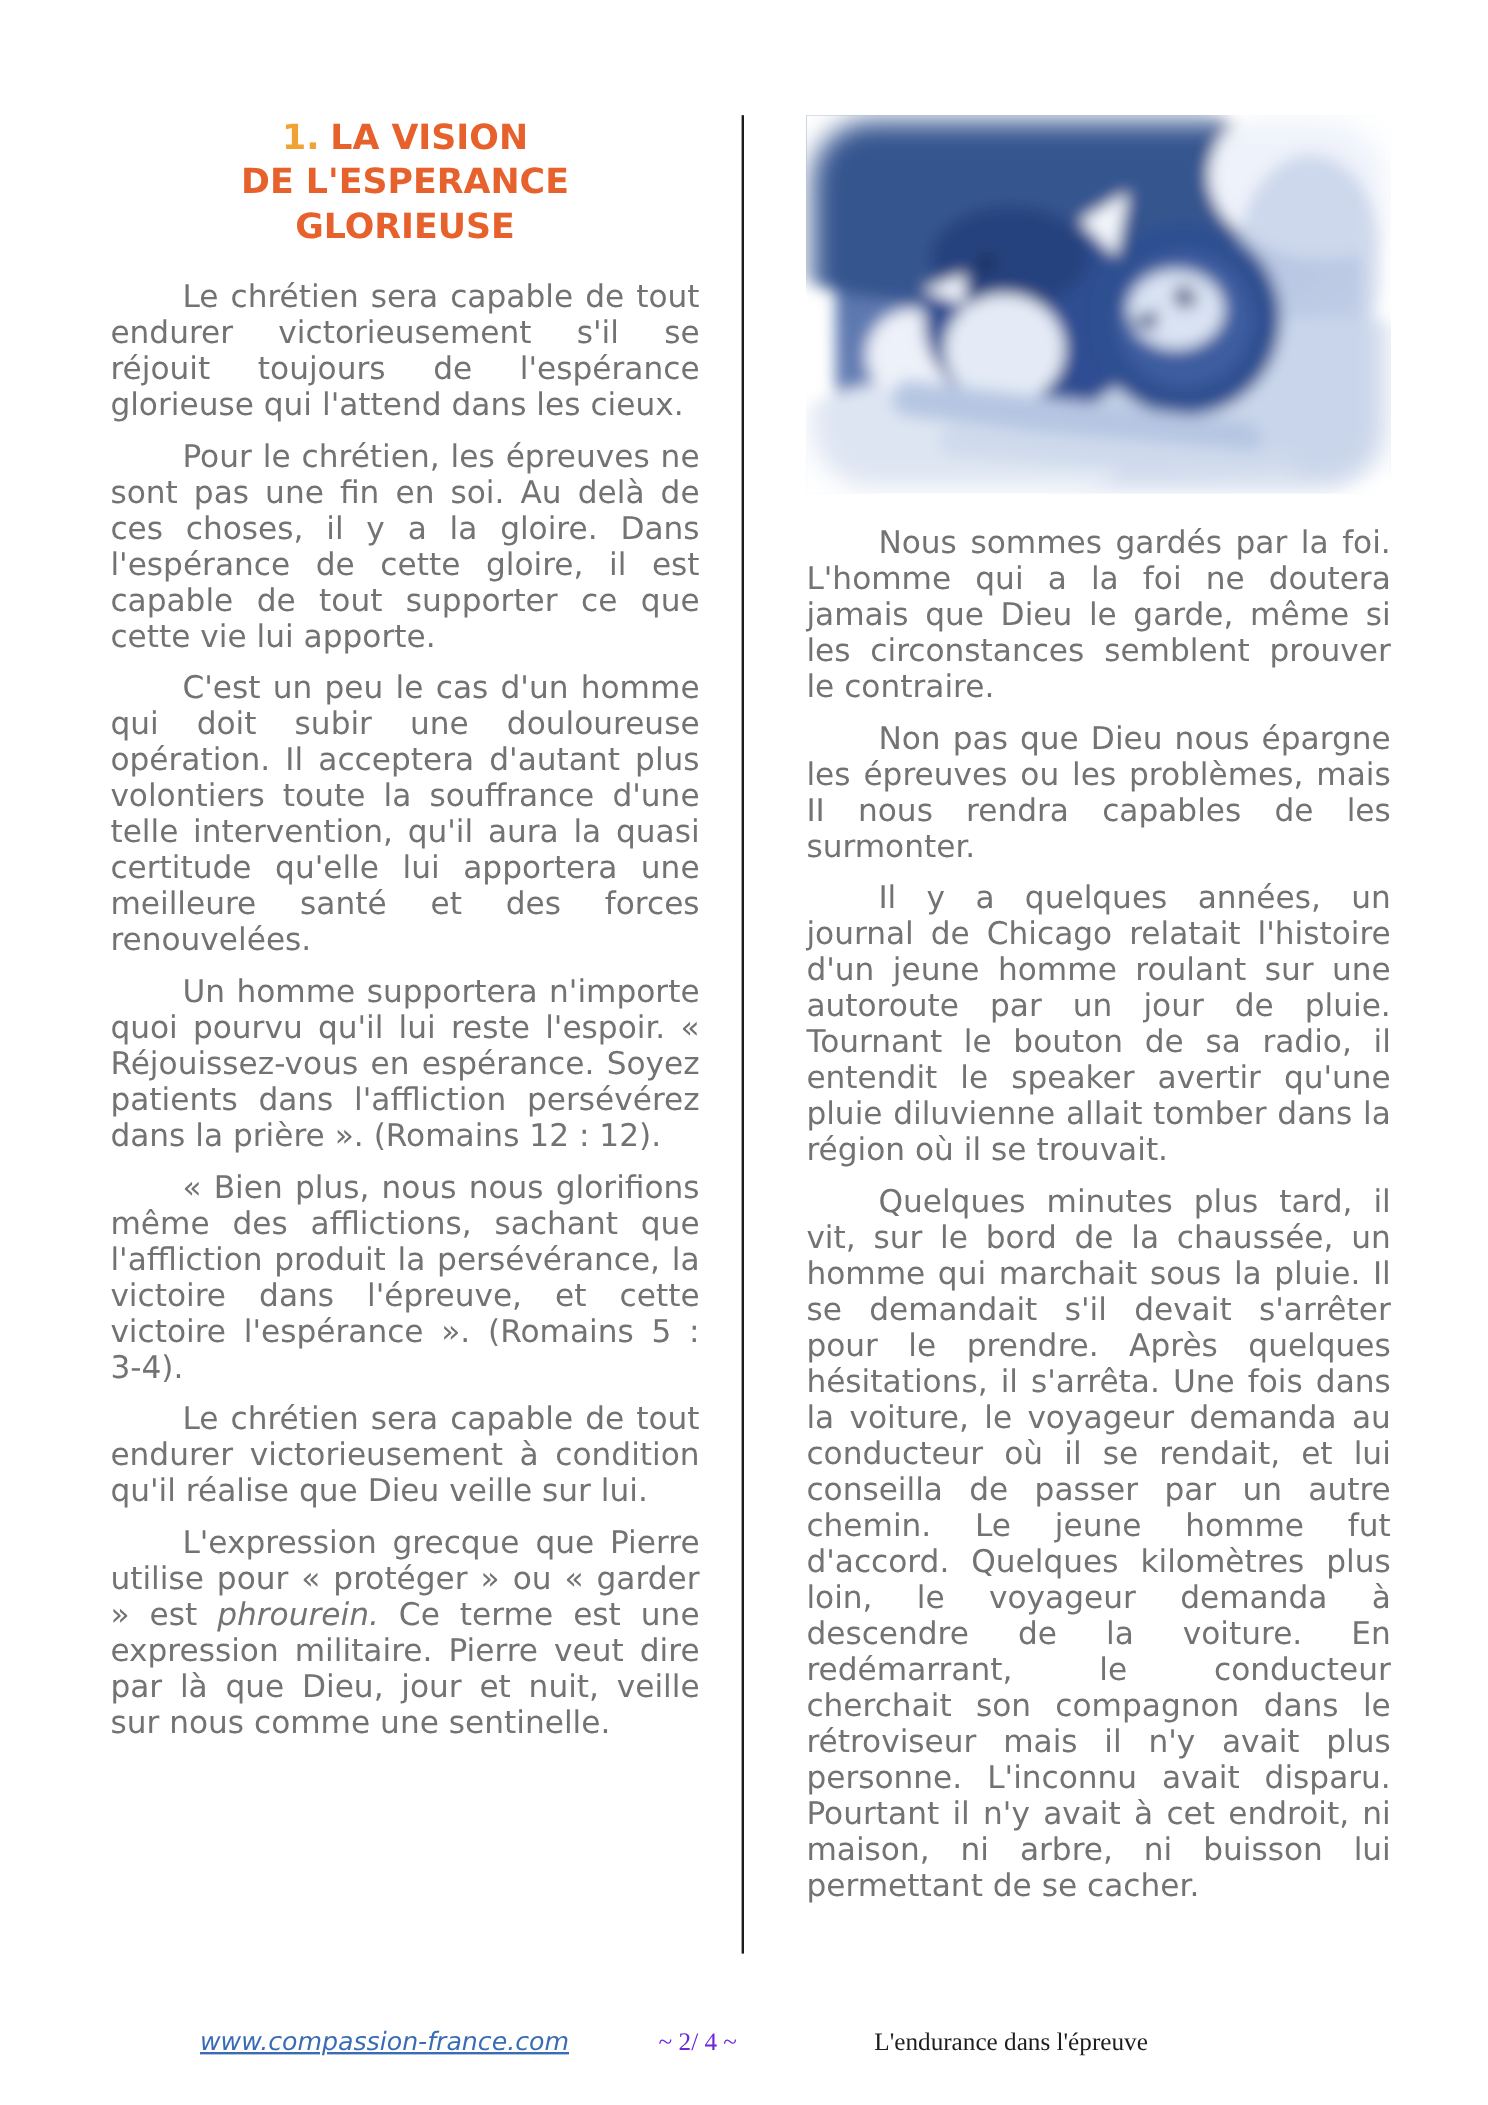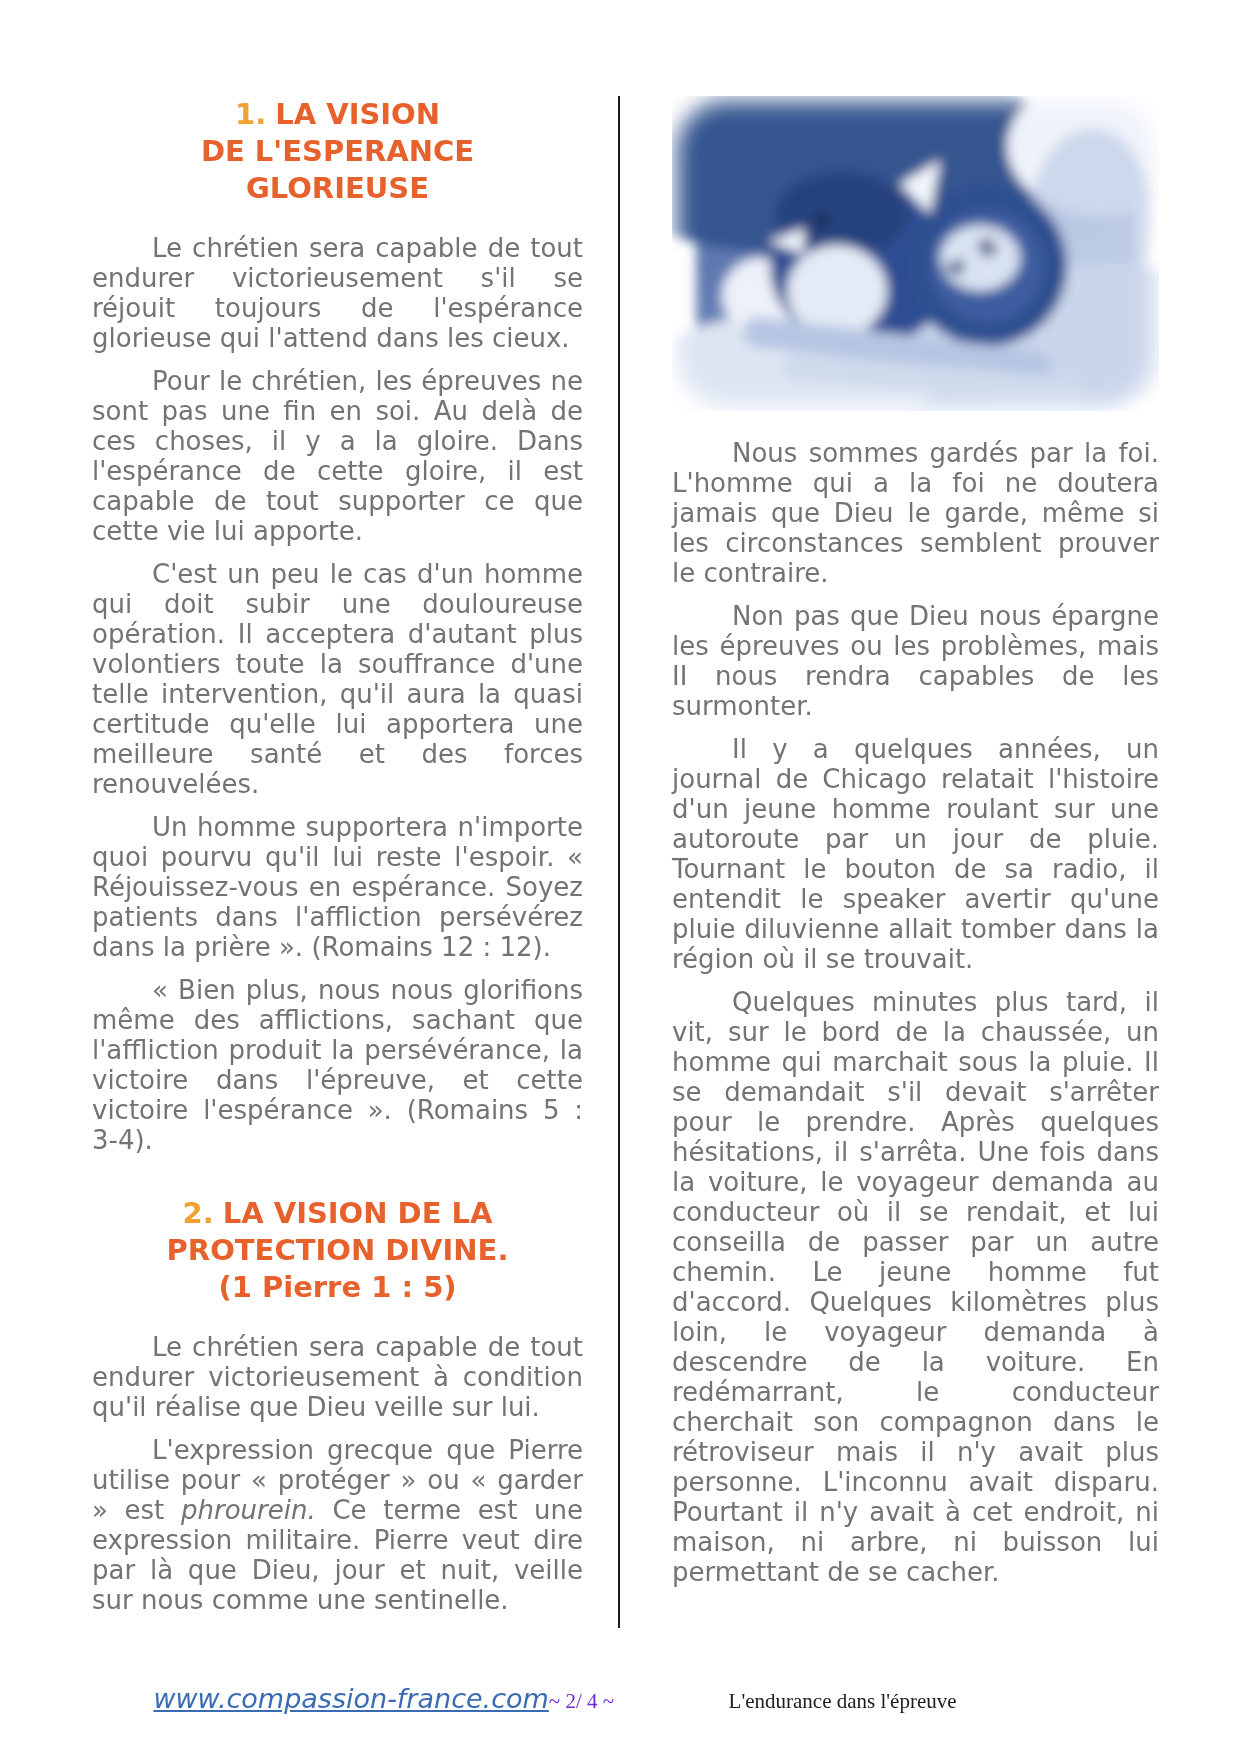--- a/index.html
+++ b/index.html
@@ -37,22 +37,22 @@
   .body-p i { font-style:italic; }
 
   .photo { margin:0 0 27px 0; height:315px; }
   .photo svg { display:block; }
 
   .footer {
     position:absolute; left:92px; right:97px; bottom:40px;
     display:flex; align-items:baseline;
   }
   .f-url {
-    flex:1 1 0; text-align:right;
-    font-style:italic; font-size:27px;
+    flex:1 1 0; text-align:center;
+    font-style:italic; font-size:21px;
     color:#3a6cb5; text-decoration:underline;
   }
   .f-page {
     flex:0 0 auto;
     font-family:"Liberation Serif", serif;
     font-size:21px; color:#6d28d9;
   }
   .f-title {
     flex:1 1 0; text-align:center;
     font-family:"Liberation Serif", serif;
@@ -71,25 +71,20 @@
         <span class="hline">DE L'ESPERANCE</span>
         <span class="hline">GLORIEUSE</span>
       </h2>
 
       <p class="body-p">Le chrétien sera capable de tout endurer victorieusement s'il se réjouit toujours de l'espérance glorieuse qui l'attend dans les cieux.</p>
       <p class="body-p">Pour le chrétien, les épreuves ne sont pas une fin en soi. Au delà de ces choses, il y a la gloire. Dans l'espérance de cette gloire, il est capable de tout supporter ce que cette vie lui apporte.</p>
       <p class="body-p">C'est un peu le cas d'un homme qui doit subir une douloureuse opération. Il acceptera d'autant plus volontiers toute la souffrance d'une telle intervention, qu'il aura la quasi certitude qu'elle lui apportera une meilleure santé et des forces renouvelées.</p>
       <p class="body-p">Un homme supportera n'importe quoi pourvu qu'il lui reste l'espoir. « Réjouissez-vous en espérance. Soyez patients dans l'affliction persévérez dans la prière ». (Romains 12 : 12).</p>
       <p class="body-p">« Bien plus, nous nous glorifions même des afflictions, sachant que l'affliction produit la persévérance, la victoire dans l'épreuve, et cette victoire l'espérance ». (Romains 5 : 3-4).</p>
 
-      <h2 class="heading h2">
-        <span class="hline"><span class="hnum">2.</span><span>LA VISION DE LA</span></span>
-        <span class="hline">PROTECTION DIVINE.</span>
-        <span class="hline">(1 Pierre 1 : 5)</span>
-      </h2>
 
       <p class="body-p">Le chrétien sera capable de tout endurer victorieusement à condition qu'il réalise que Dieu veille sur lui.</p>
       <p class="body-p"><span>L'expression grecque que Pierre utilise pour « protéger » ou « garder » est </span><i>phrourein.</i><span> Ce terme est une expression militaire. Pierre veut dire par là que Dieu, jour et nuit, veille sur nous comme une sentinelle.</span></p>
     </div>
 
     <div class="divider"></div>
 
     <div class="col-right">
 
       <div class="photo">

